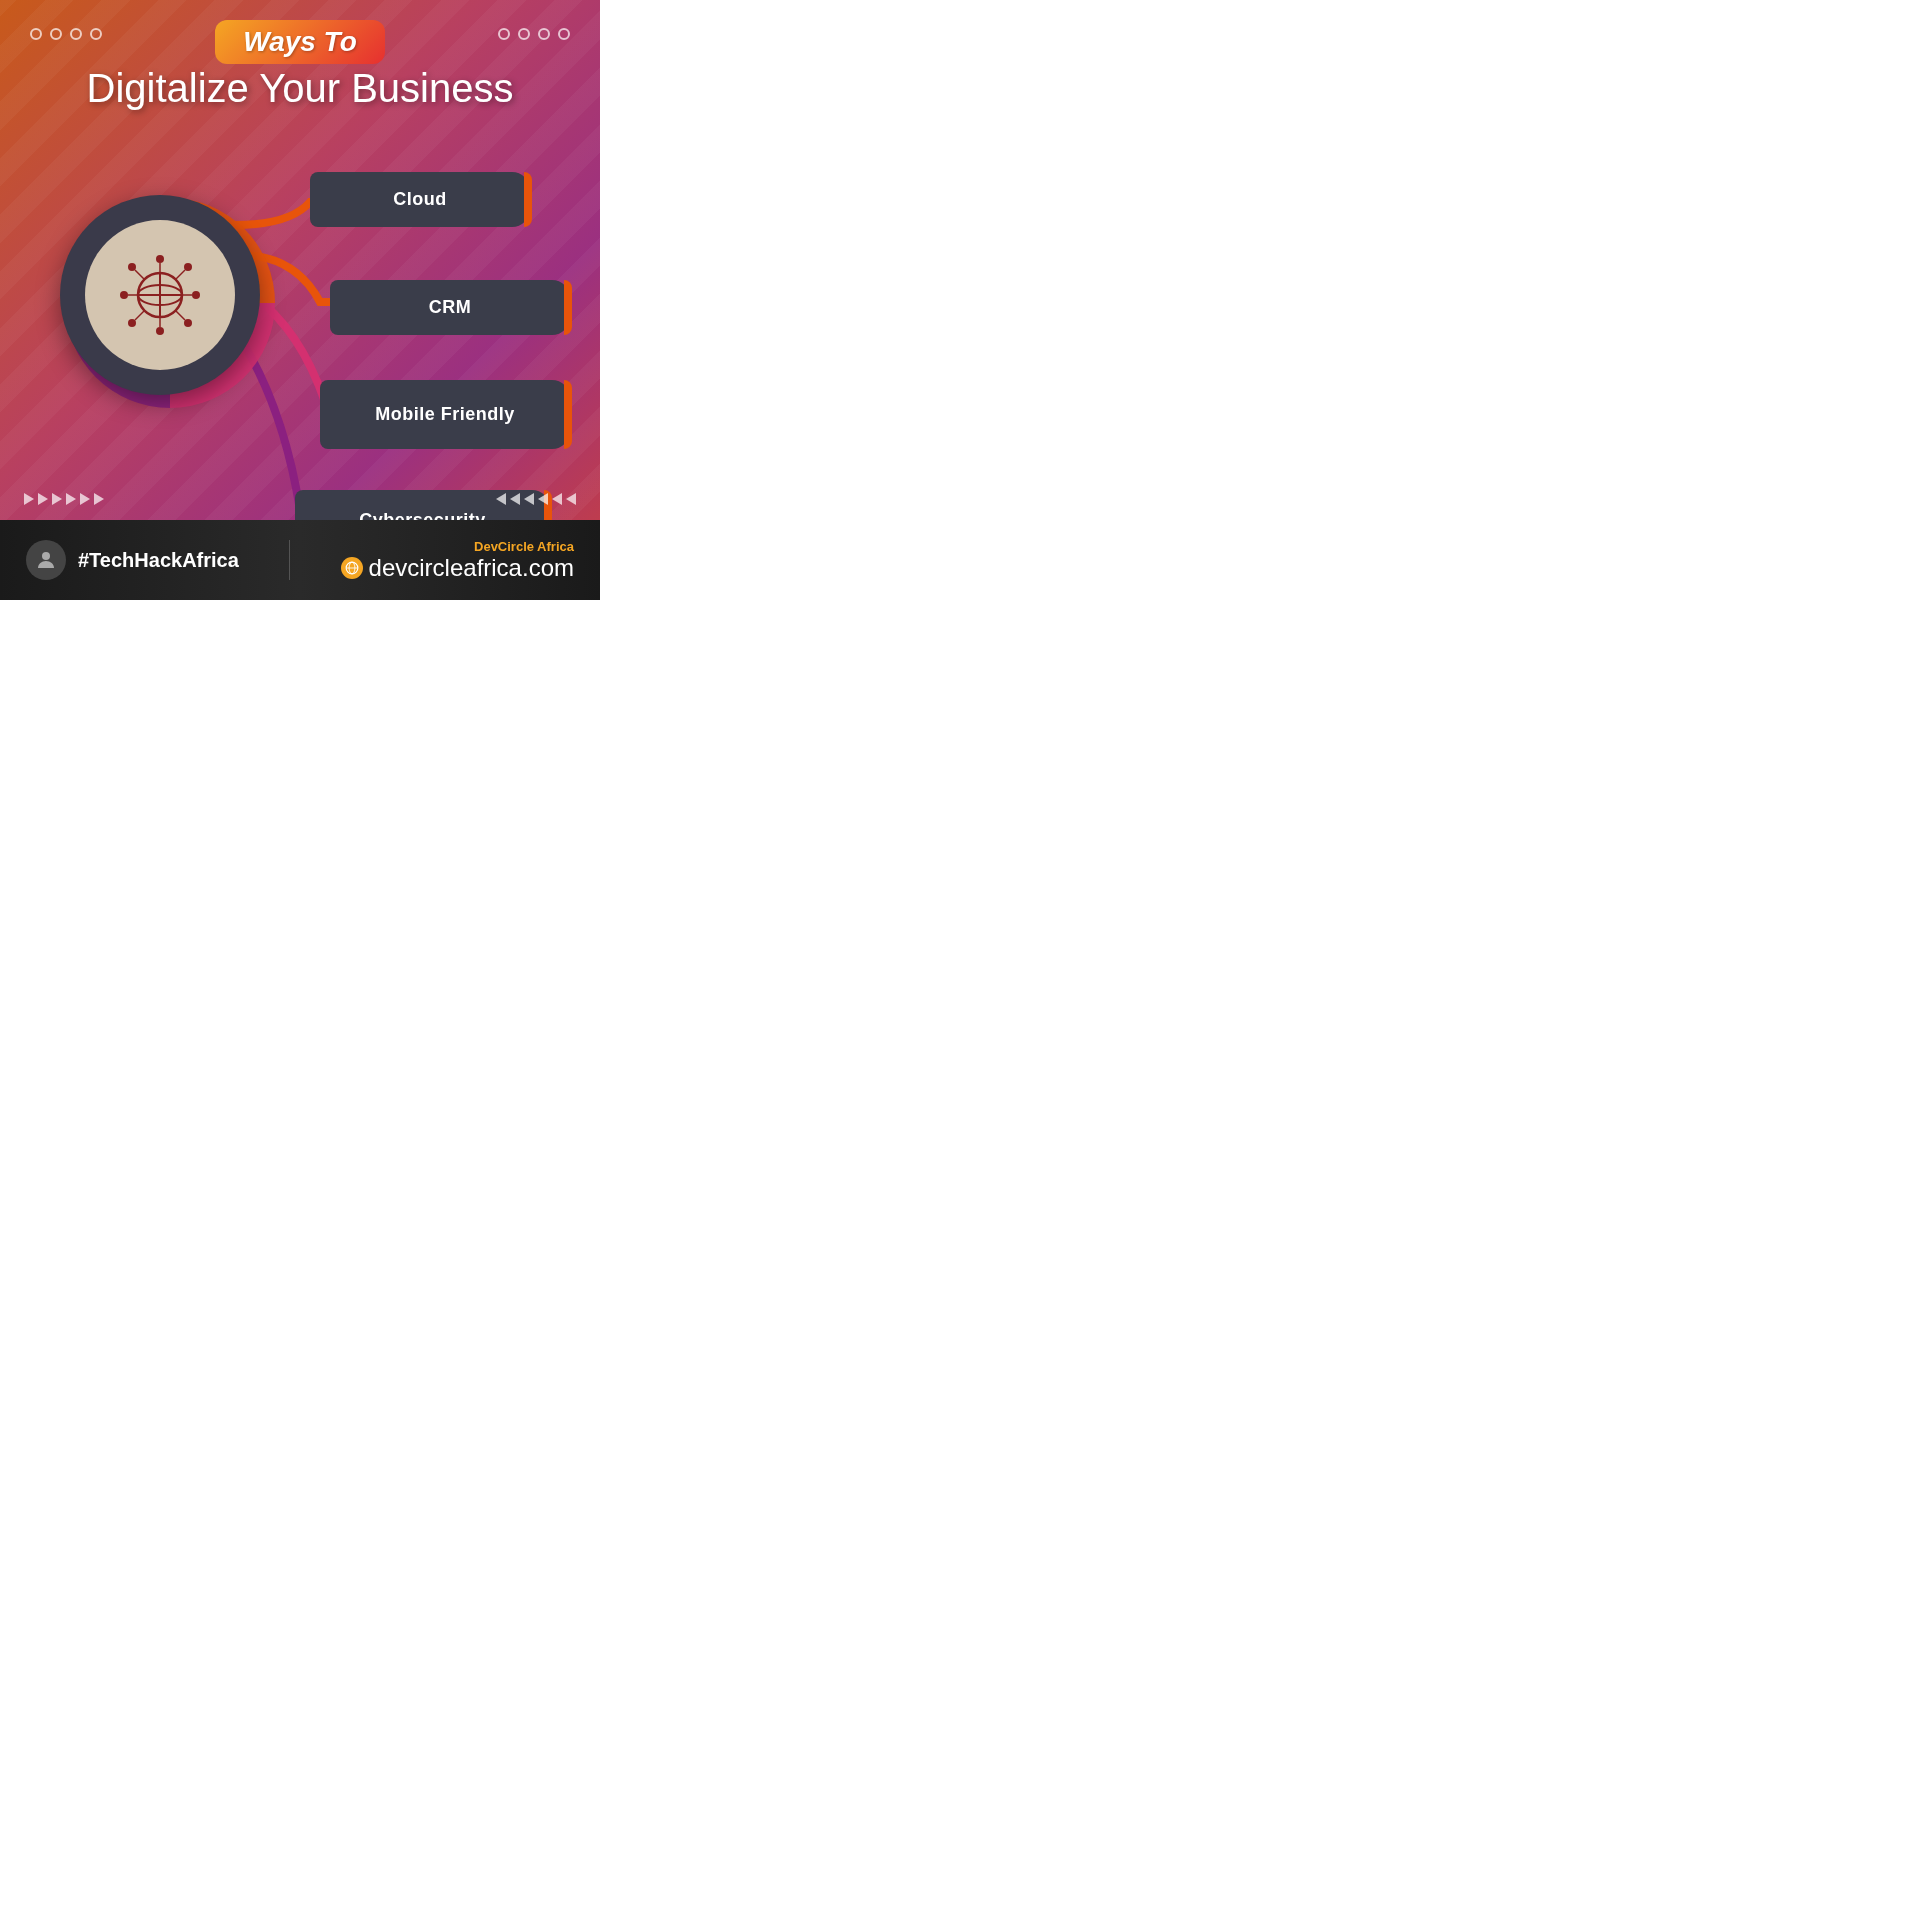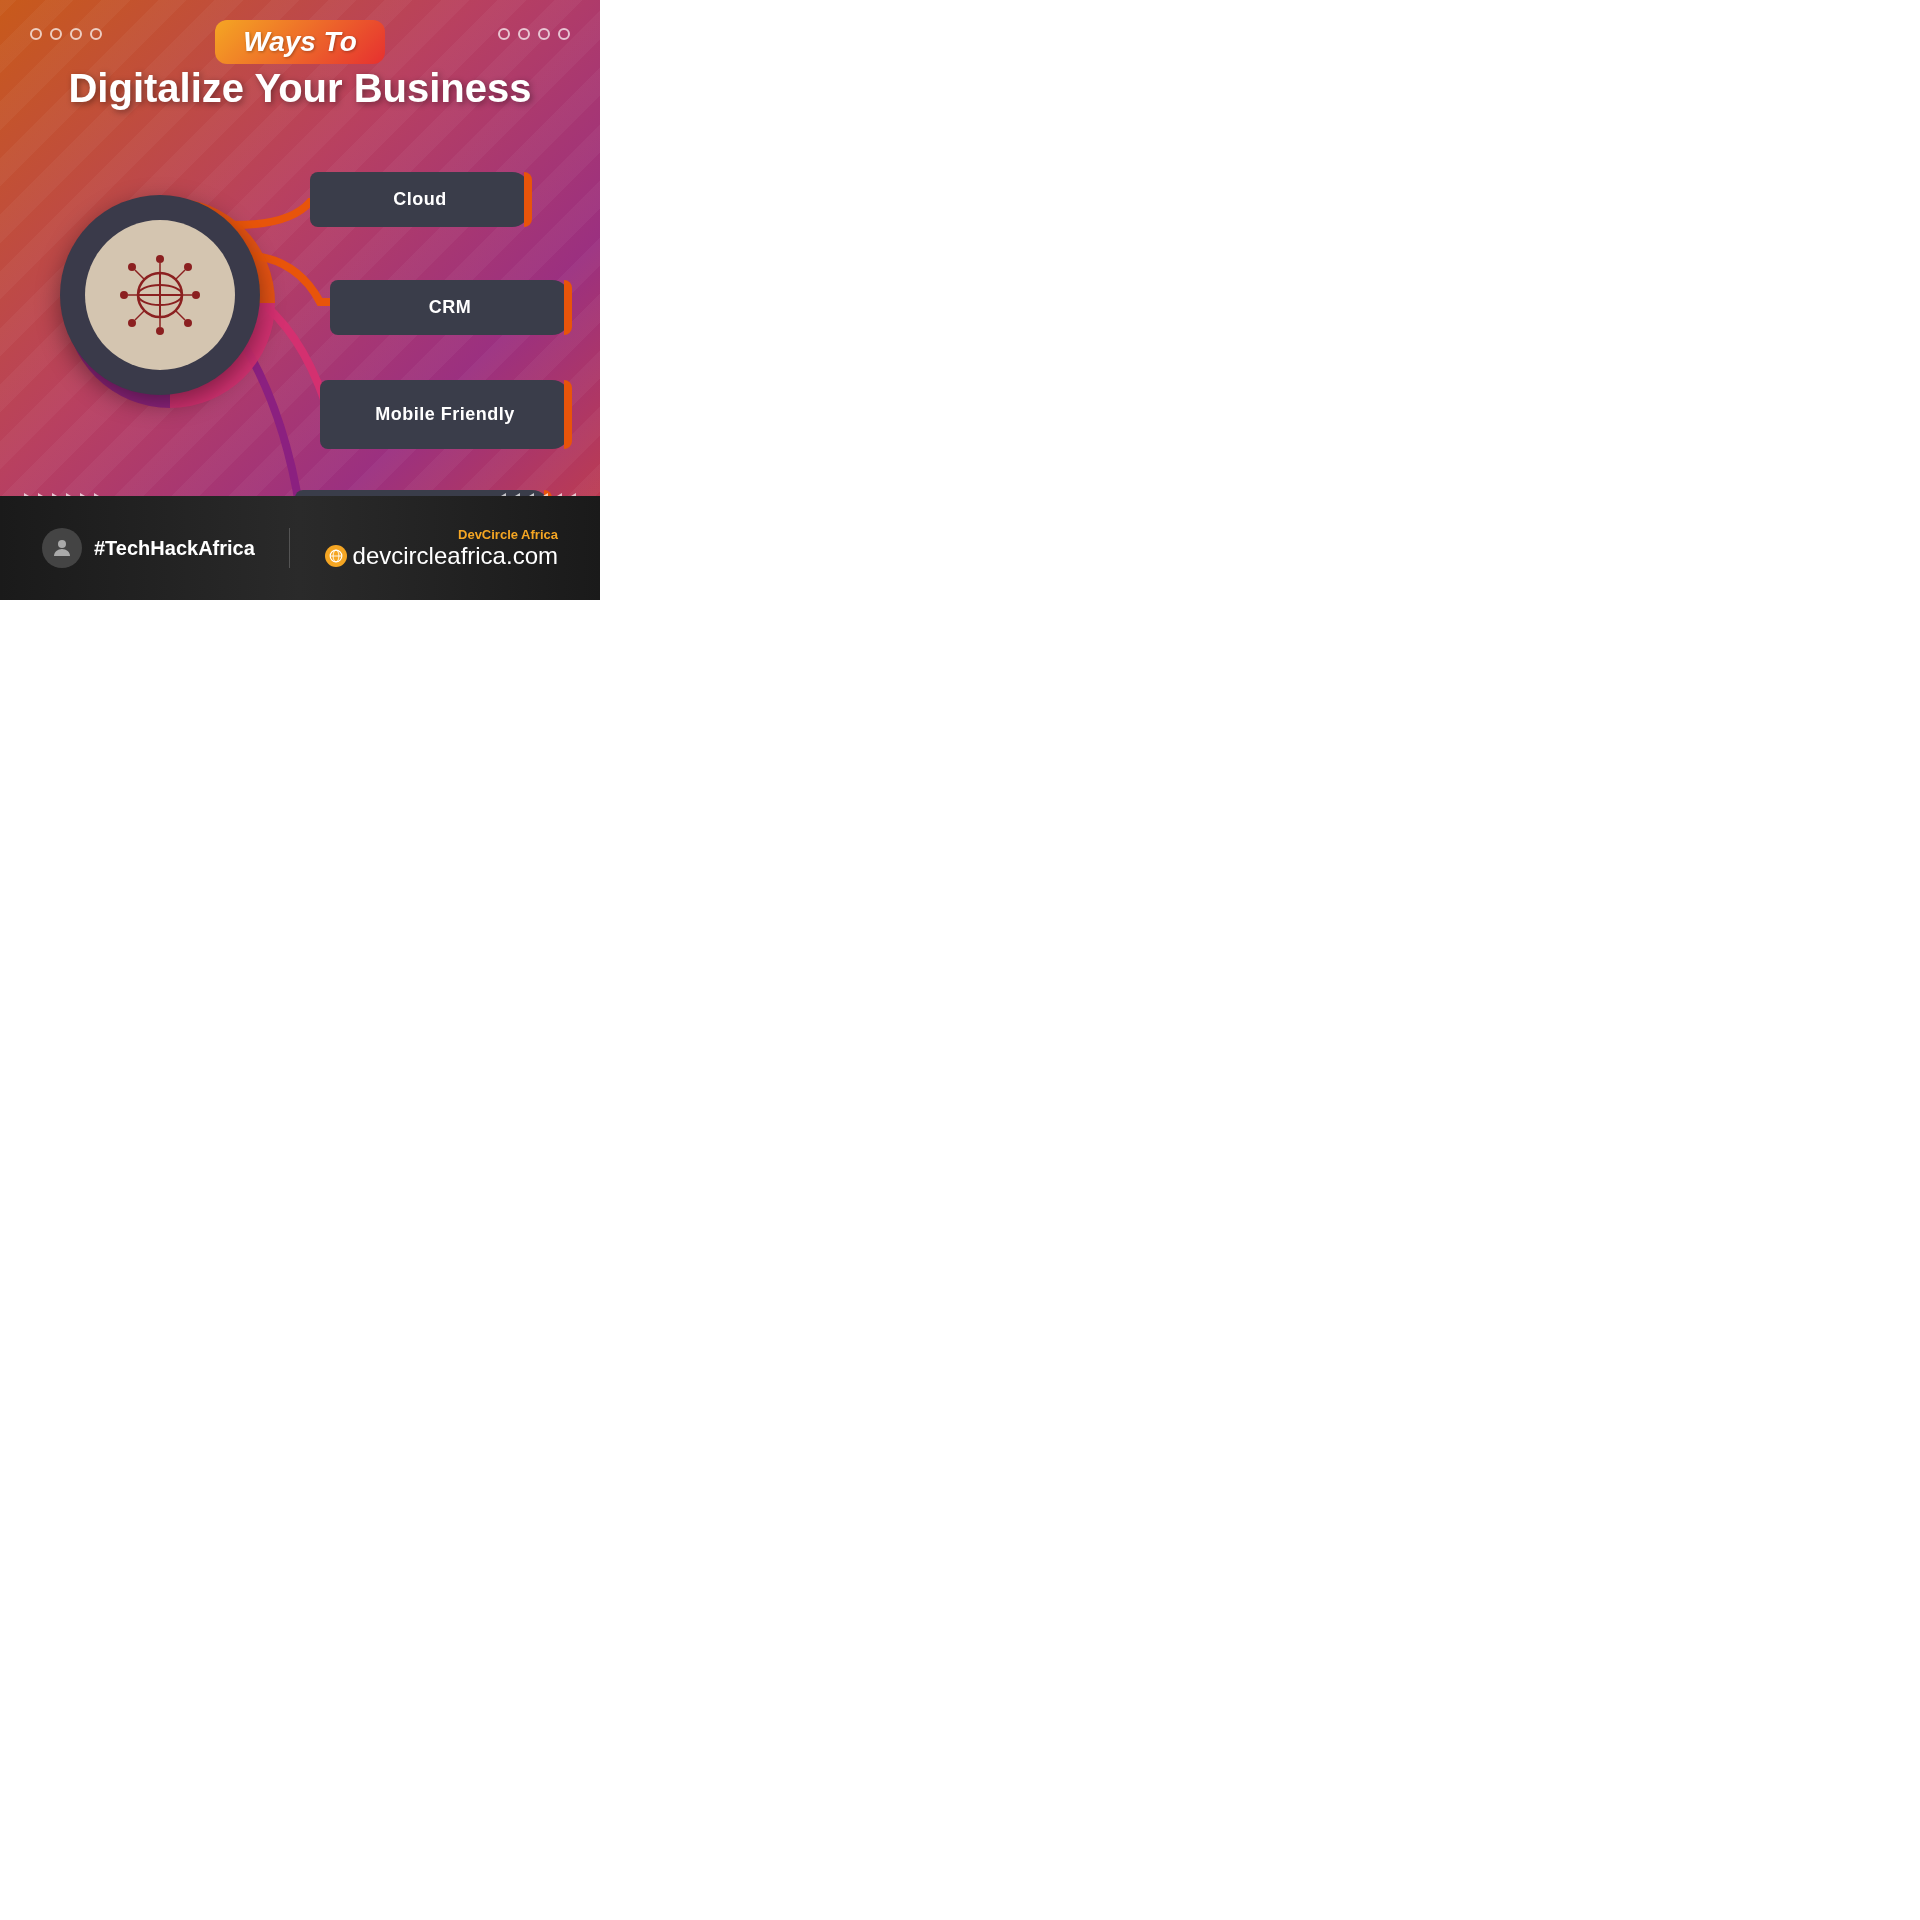--- a/index.html
+++ b/index.html
@@ -55,21 +55,21 @@
       color: white;
       font-size: 28px;
       font-weight: 900;
       font-style: italic;
       text-shadow: 1px 1px 3px rgba(0,0,0,0.3);
     }
 
     .digitalize-title {
       color: white;
       font-size: 40px;
-      font-weight: 700;
+      font-weight: 400;
       text-shadow: 2px 2px 6px rgba(0,0,0,0.4);
       line-height: 1.1;
     }
 
     
     .dots-top-left {
       position: absolute;
       top: 28px;
       left: 30px;
       display: flex;
@@ -236,26 +236,26 @@
       left: 295px;
       width: 255px;
       height: 60px;
     }
 
     
     .footer {
       position: absolute;
       bottom: 0;
       left: 0; right: 0;
-      height: 104px;
+      height: 80px;
       background: linear-gradient(90deg, #1a1a1a 0%, #2a2a2a 50%, #1a1a1a 100%);
       display: flex;
       align-items: center;
       justify-content: space-between;
-      padding: 0 42px;
+      padding: 0 26px;
       z-index: 20;
     }
 
     .footer-left {
       display: flex;
       align-items: center;
       gap: 12px;
     }
 
     .footer-right {

